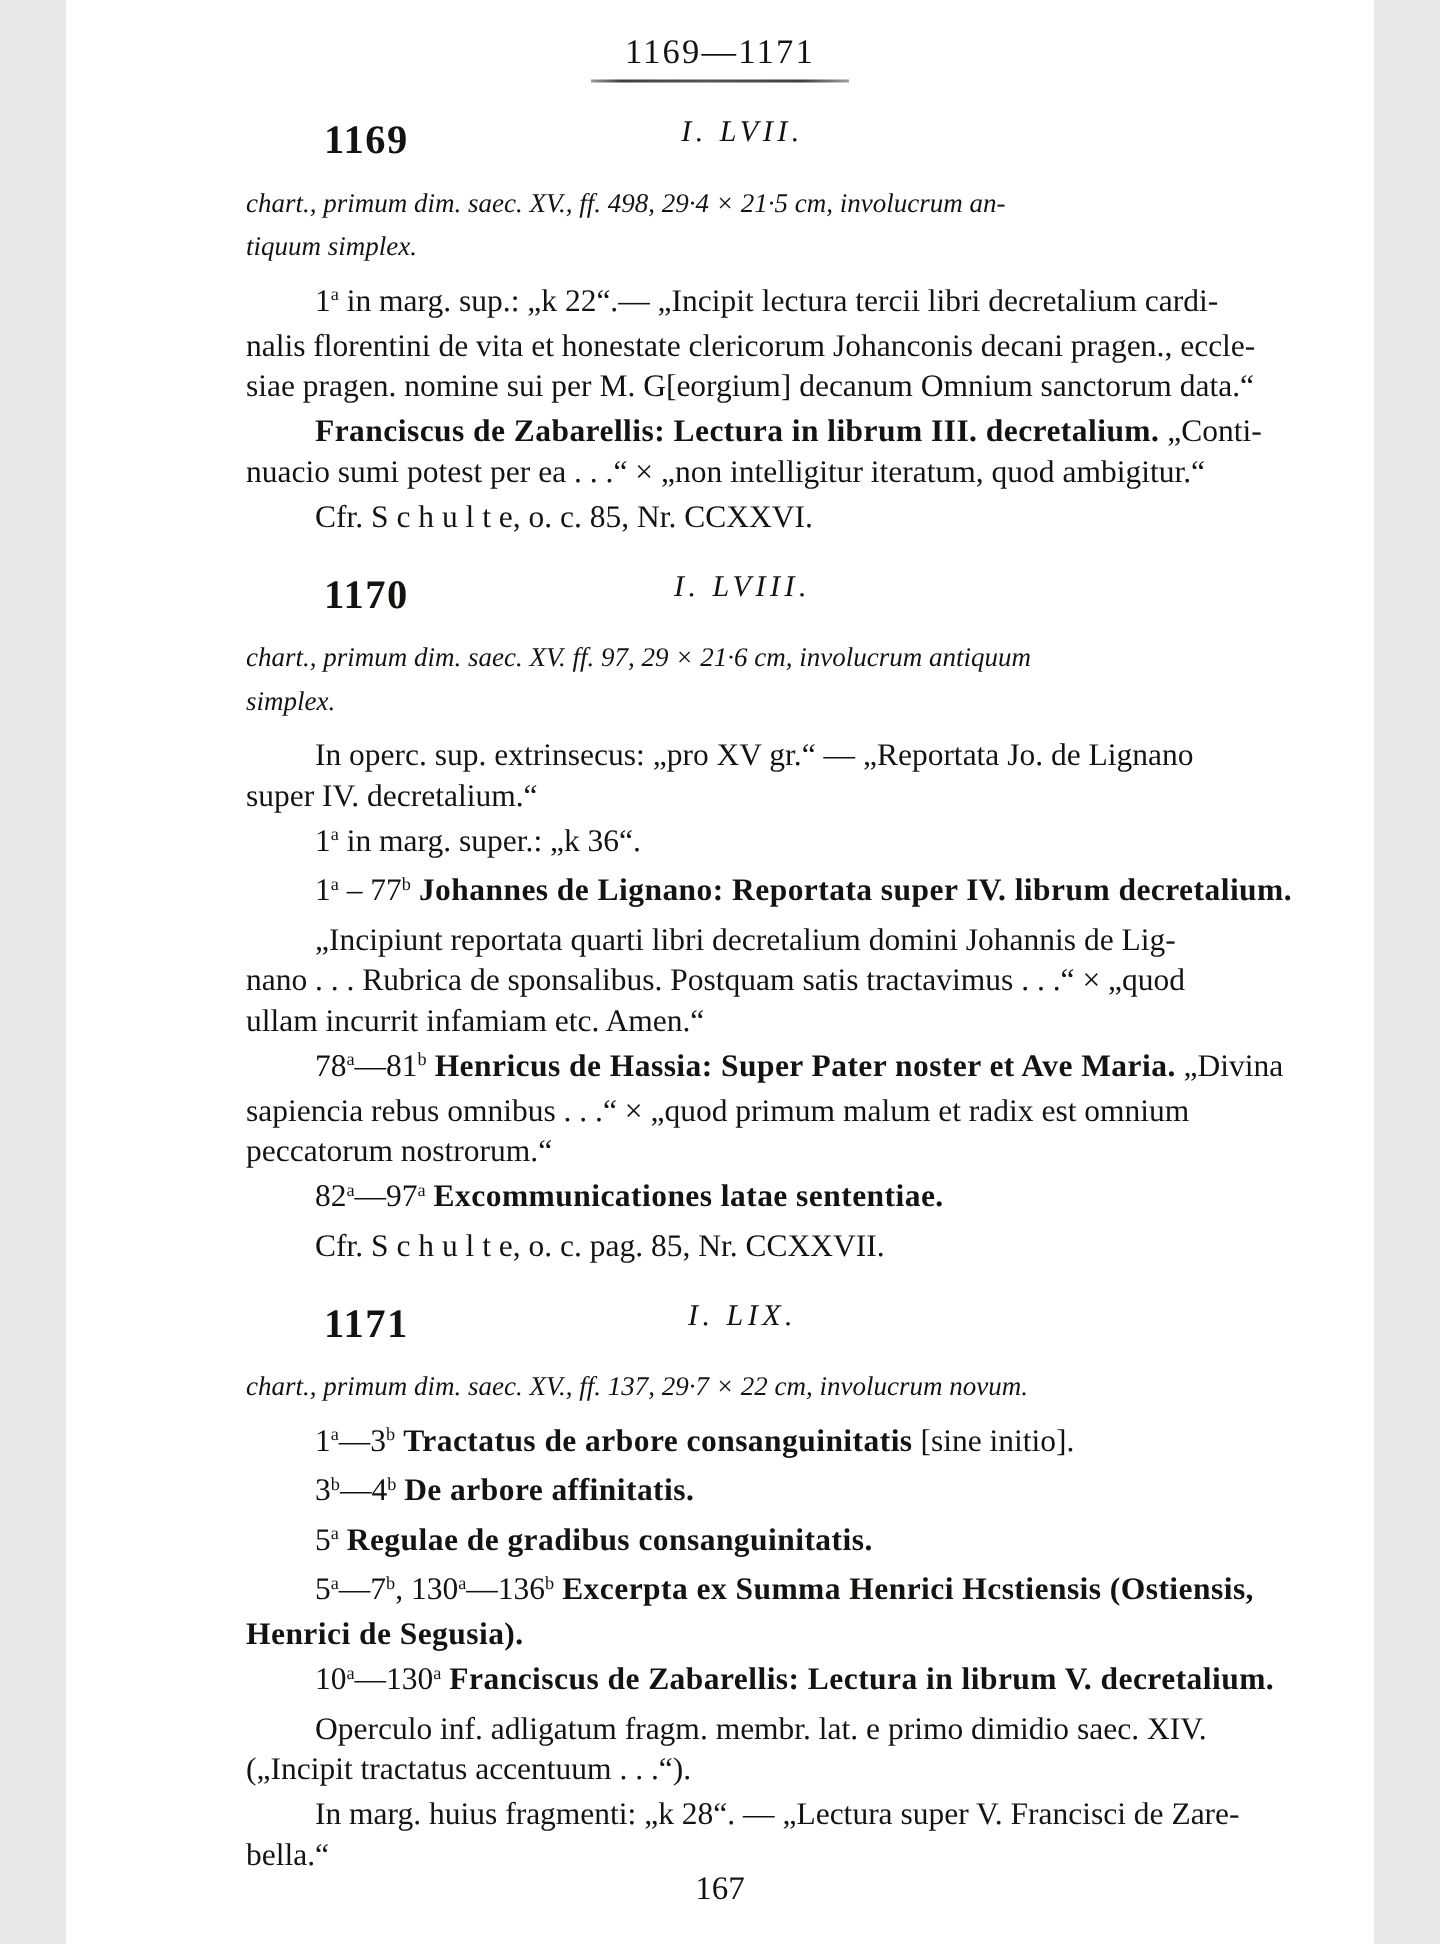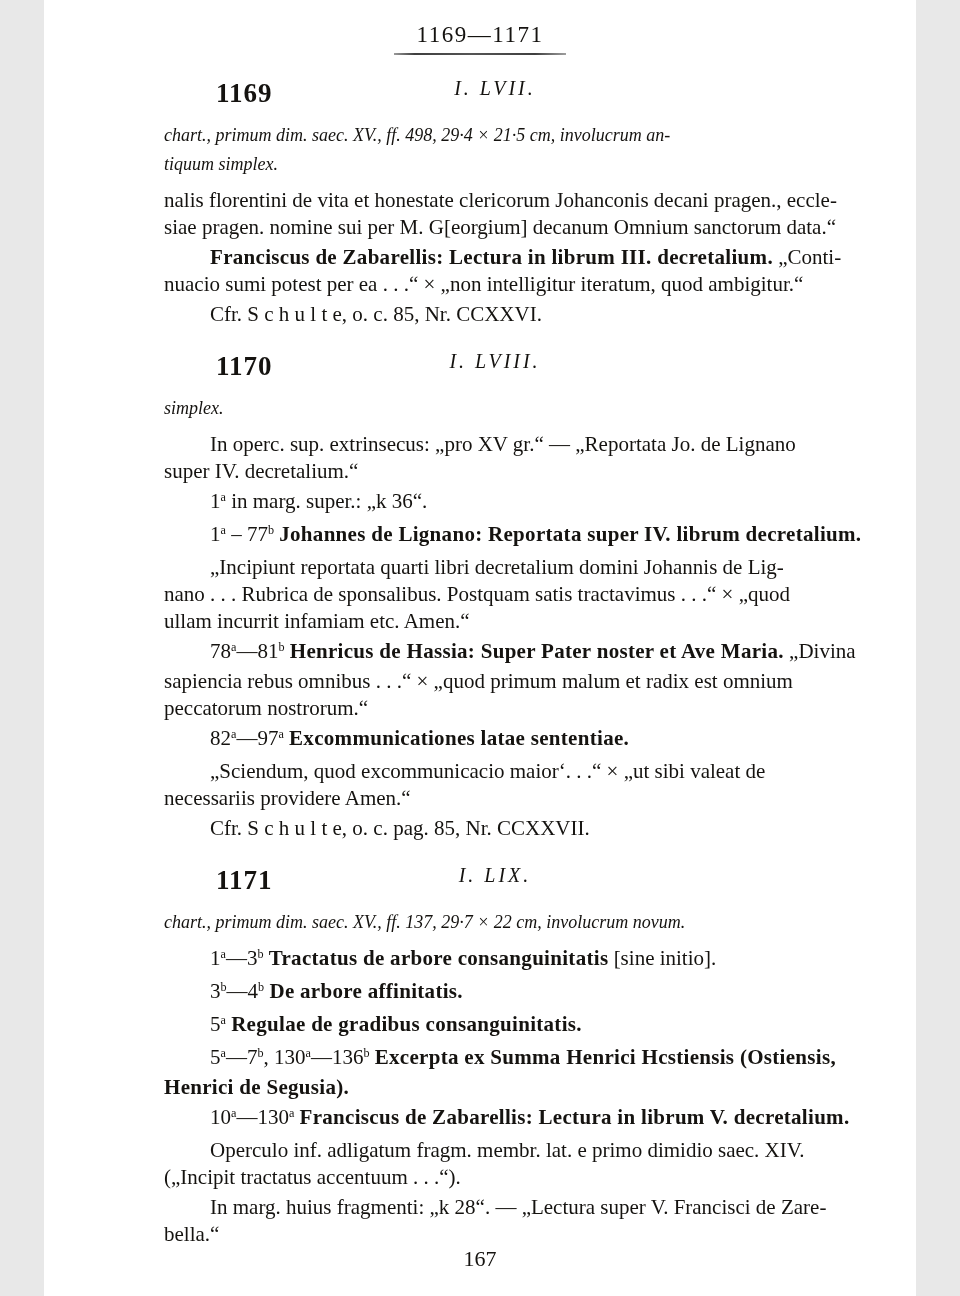--- a/index.html
+++ b/index.html
@@ -78,34 +78,36 @@
   <div class="header-rule"></div>
 
   <main class="content">
       <section class="entry">
         <div class="entry-head"><span class="entry-num">1169</span><span class="entry-label">I. LVII.</span></div>
         <div class="block desc">
           <div class="line"><span>chart., primum dim. saec. XV., ff. 498, 29·4 × 21·5 cm, involucrum an-</span></div>
           <div class="line"><span>tiquum simplex.</span></div>
         </div>
         <div class="block para">
+          <div class="line indent"><span>1</span><span class="sup">a</span><span> in marg. sup.: „k 22“.— „Incipit lectura tercii libri decretalium cardi-</span></div>
           <div class="line"><span>nalis florentini de vita et honestate clericorum Johanconis decani pragen., eccle-</span></div>
           <div class="line"><span>siae pragen. nomine sui per M. G[eorgium] decanum  Omnium sanctorum data.“</span></div>
         </div>
         <div class="block para">
           <div class="line indent"><span class="bold">Franciscus de Zabarellis: Lectura in librum III. decretalium.</span><span> „Conti-</span></div>
           <div class="line"><span>nuacio sumi potest per ea . . .“ × „non intelligitur iteratum, quod ambigitur.“</span></div>
         </div>
         <div class="block para">
           <div class="line indent"><span>Cfr. S c h u l t e, o. c. 85, Nr. CCXXVI.</span></div>
         </div>
       </section>
       <section class="entry">
         <div class="entry-head"><span class="entry-num">1170</span><span class="entry-label">I. LVIII.</span></div>
         <div class="block desc">
+          <div class="line"><span>chart., primum dim. saec. XV. ff. 97, 29 × 21·6 cm, involucrum antiquum</span></div>
           <div class="line"><span>simplex.</span></div>
         </div>
         <div class="block para">
           <div class="line indent"><span>In operc. sup. extrinsecus: „pro XV gr.“ — „Reportata Jo. de Lignano</span></div>
           <div class="line"><span>super IV. decretalium.“</span></div>
         </div>
         <div class="block para">
           <div class="line indent"><span>1</span><span class="sup">a</span><span> in marg. super.: „k 36“.</span></div>
         </div>
         <div class="block para">
@@ -116,24 +118,20 @@
           <div class="line"><span>nano . . . Rubrica de sponsalibus. Postquam satis tractavimus . . .“ × „quod</span></div>
           <div class="line"><span>ullam incurrit infamiam etc. Amen.“</span></div>
         </div>
         <div class="block para">
           <div class="line indent"><span>78</span><span class="sup">a</span><span>—81</span><span class="sup">b</span><span> </span><span class="bold">Henricus de Hassia: Super Pater noster et Ave Maria.</span><span> „Divina</span></div>
           <div class="line"><span>sapiencia rebus omnibus . . .“ × „quod primum malum et radix est omnium</span></div>
           <div class="line"><span>peccatorum nostrorum.“</span></div>
         </div>
         <div class="block para">
           <div class="line indent"><span>82</span><span class="sup">a</span><span>—97</span><span class="sup">a</span><span> </span><span class="bold">Excommunicationes latae sententiae.</span></div>
-        </div>
-        <div class="block para">
-          <div class="line indent"><span>„Sciendum, quod excommunicacio maior‘. . .“ × „ut sibi valeat de</span></div>
-          <div class="line"><span>necessariis providere Amen.“</span></div>
         </div>
         <div class="block para">
           <div class="line indent"><span>Cfr. S c h u l t e, o. c. pag. 85, Nr. CCXXVII.</span></div>
         </div>
       </section>
       <section class="entry">
         <div class="entry-head"><span class="entry-num">1171</span><span class="entry-label">I. LIX.</span></div>
         <div class="block desc">
           <div class="line"><span>chart., primum dim. saec. XV., ff. 137, 29·7 × 22 cm, involucrum novum.</span></div>
         </div>

